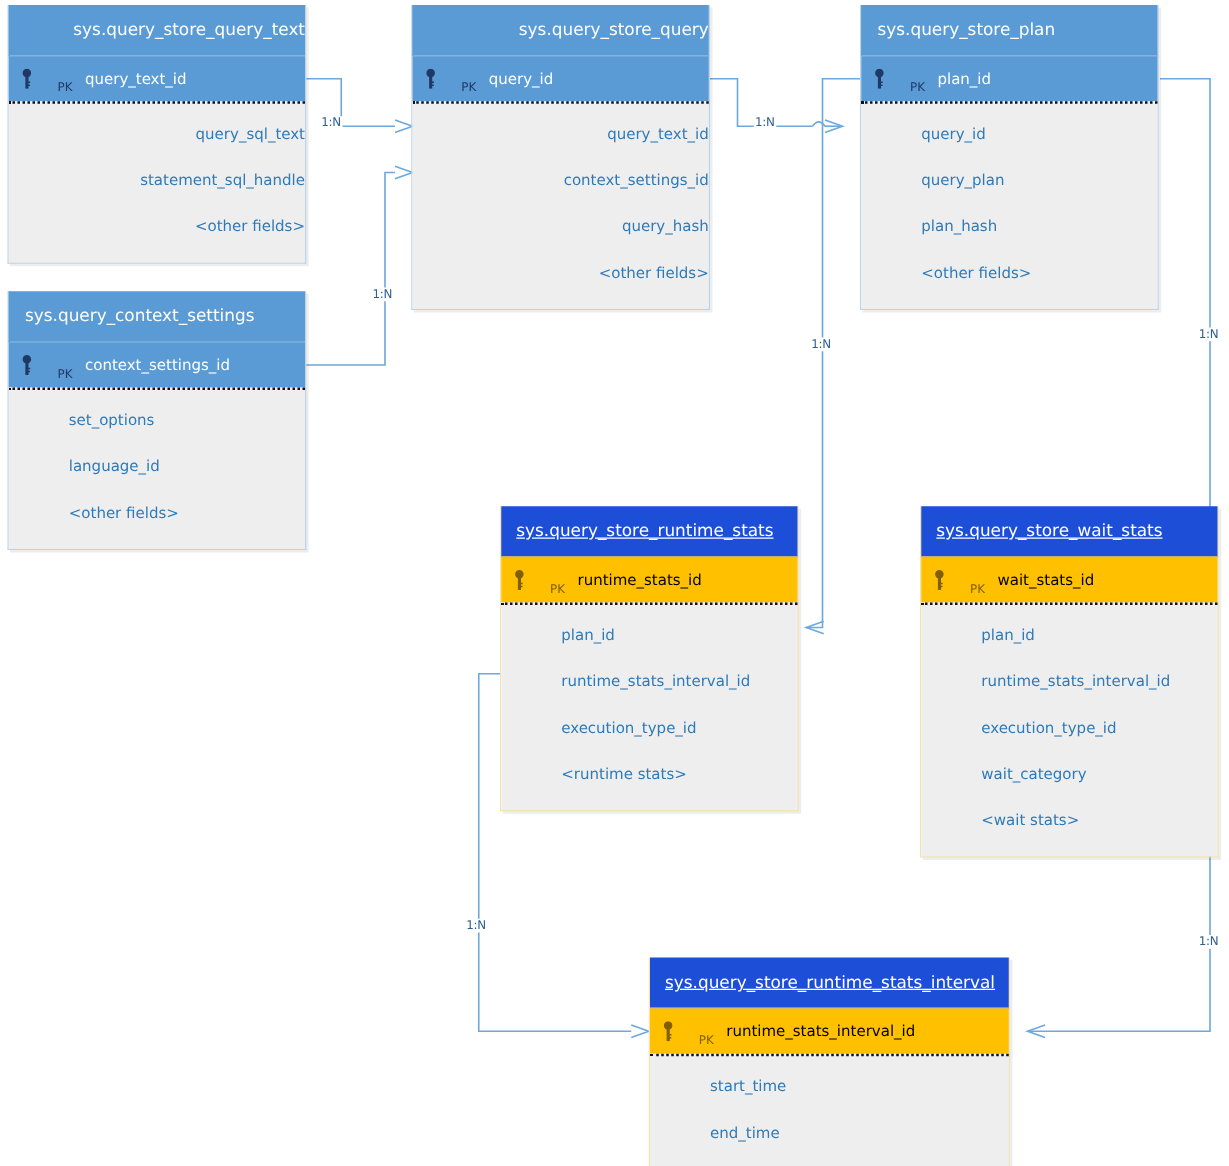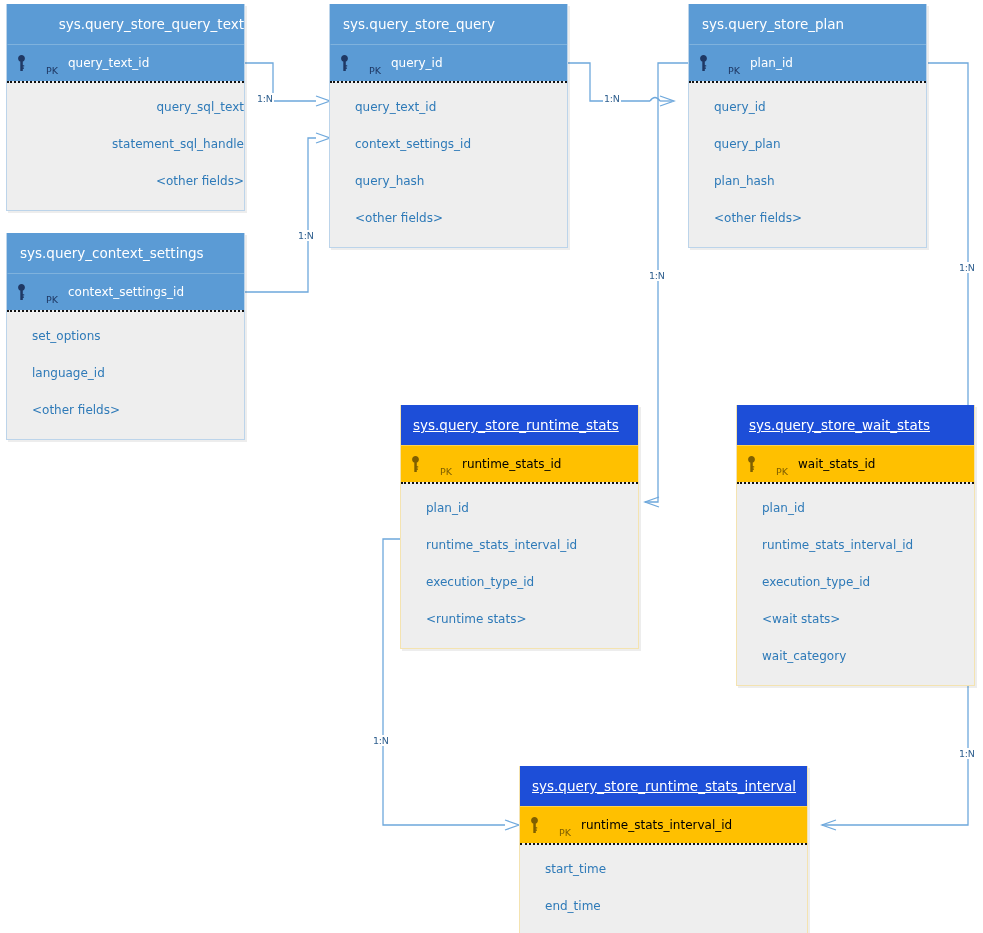--- a/index.html
+++ b/index.html
@@ -23,21 +23,21 @@
        font-size:13.5px;color:#ffffff;white-space:nowrap;overflow:hidden;
        box-sizing:border-box;}
   .pk{position:relative;height:36px;box-sizing:border-box;
       display:flex;align-items:center;}
   .pk .keywrap{width:38px;display:flex;align-items:center;padding-left:10px;
                box-sizing:border-box;}
   .pk .pklbl{font-size:9.5px;margin-left:1px;margin-top:14px;}
   .pk .pkname{font-size:12px;margin-left:10px;white-space:nowrap;}
   .fields{position:relative;background:#eeeeee;border-top:2px dotted #111;
           padding:6px 0 10px 0;box-sizing:border-box;}
-  .fld{height:37px;line-height:37px;padding-left:25px;font-size:12px;
+  .fld{height:37px;line-height:37px;padding-left:48px;font-size:12px;
        color:#2e7ab8;white-space:nowrap;}
 
   
   .blue .ttl{background:#5b9bd5;border-bottom:1px solid #7fb2dd;}
   .blue .pk{background:#5b9bd5;}
   .blue .pk .pklbl{color:#1f3864;}
   .blue .pk .pkname{color:#ffffff;}
   .blue .body{border:1px solid #bcd4ea;border-top:none;}
   .blue .ttl{border-left:1px solid #5b9bd5;}
 
@@ -127,21 +127,21 @@
         <span class="pkname">query_text_id</span>
       </div>
       <div class="fields">
         <div class="fld">query_sql_text</div>
         <div class="fld">statement_sql_handle</div>
         <div class="fld">&lt;other fields&gt;</div>
       </div>
     </div>
   </div>
 
-  <div class="tbl blue" style="left:329px;top:4px;width:239px;">
+  <div class="tbl blue" style="left:329px;top:4px;width:239px;text-align:right;">
     <div class="shadow"></div>
     <div class="body">
       <div class="ttl">sys.query_store_query</div>
       <div class="pk">
         <span class="keywrap">
           <svg class="key" viewBox="0 0 9 16">
               <path d="M4.5 0 C6.4 0 7.9 1.5 7.9 3.4 C7.9 4.9 7 6.1 5.8 6.6 L5.8 10.2 L7.2 10.2 L7.2 11.4 L5.8 11.4 L5.8 12.6 L7.0 12.6 L7.0 13.7 L5.8 13.7 L5.8 16 L3.3 16 L3.3 6.6 C2.0 6.1 1.1 4.9 1.1 3.4 C1.1 1.5 2.6 0 4.5 0 Z" fill="#1f3864"></path>
             </svg>
         </span>
         <span class="pklbl">PK</span>
@@ -231,22 +231,22 @@
               <path d="M4.5 0 C6.4 0 7.9 1.5 7.9 3.4 C7.9 4.9 7 6.1 5.8 6.6 L5.8 10.2 L7.2 10.2 L7.2 11.4 L5.8 11.4 L5.8 12.6 L7.0 12.6 L7.0 13.7 L5.8 13.7 L5.8 16 L3.3 16 L3.3 6.6 C2.0 6.1 1.1 4.9 1.1 3.4 C1.1 1.5 2.6 0 4.5 0 Z" fill="#7f5f00"></path>
             </svg>
         </span>
         <span class="pklbl">PK</span>
         <span class="pkname">wait_stats_id</span>
       </div>
       <div class="fields">
         <div class="fld">plan_id</div>
         <div class="fld">runtime_stats_interval_id</div>
         <div class="fld">execution_type_id</div>
+        <div class="fld">wait_category</div>
         <div class="fld">&lt;wait stats&gt;</div>
-        <div class="fld">wait_category</div>
       </div>
     </div>
   </div>
 
   <div class="tbl orange" style="left:519px;top:766px;width:289px;">
     <div class="shadow"></div>
     <div class="body">
       <div class="ttl">sys.query_store_runtime_stats_interval</div>
       <div class="pk">
         <span class="keywrap">

